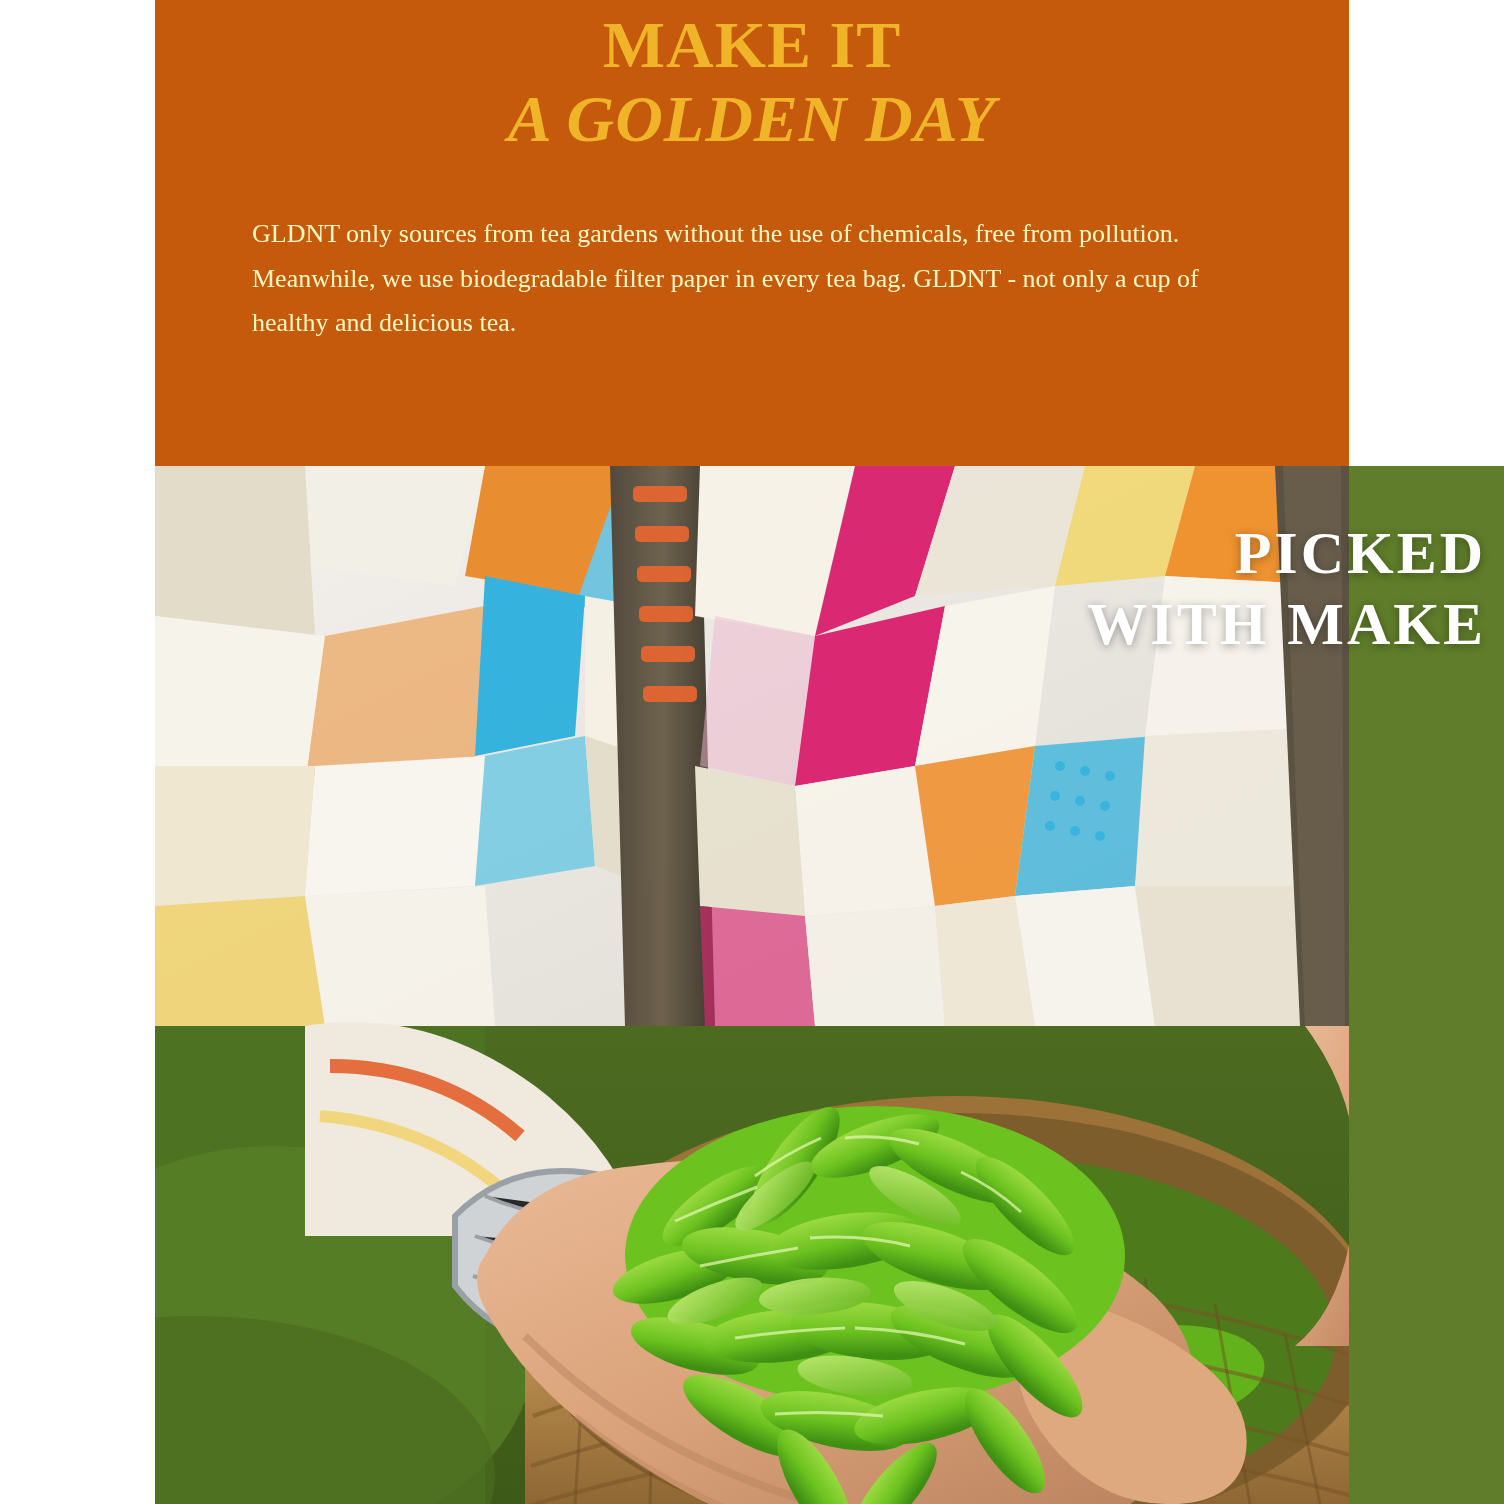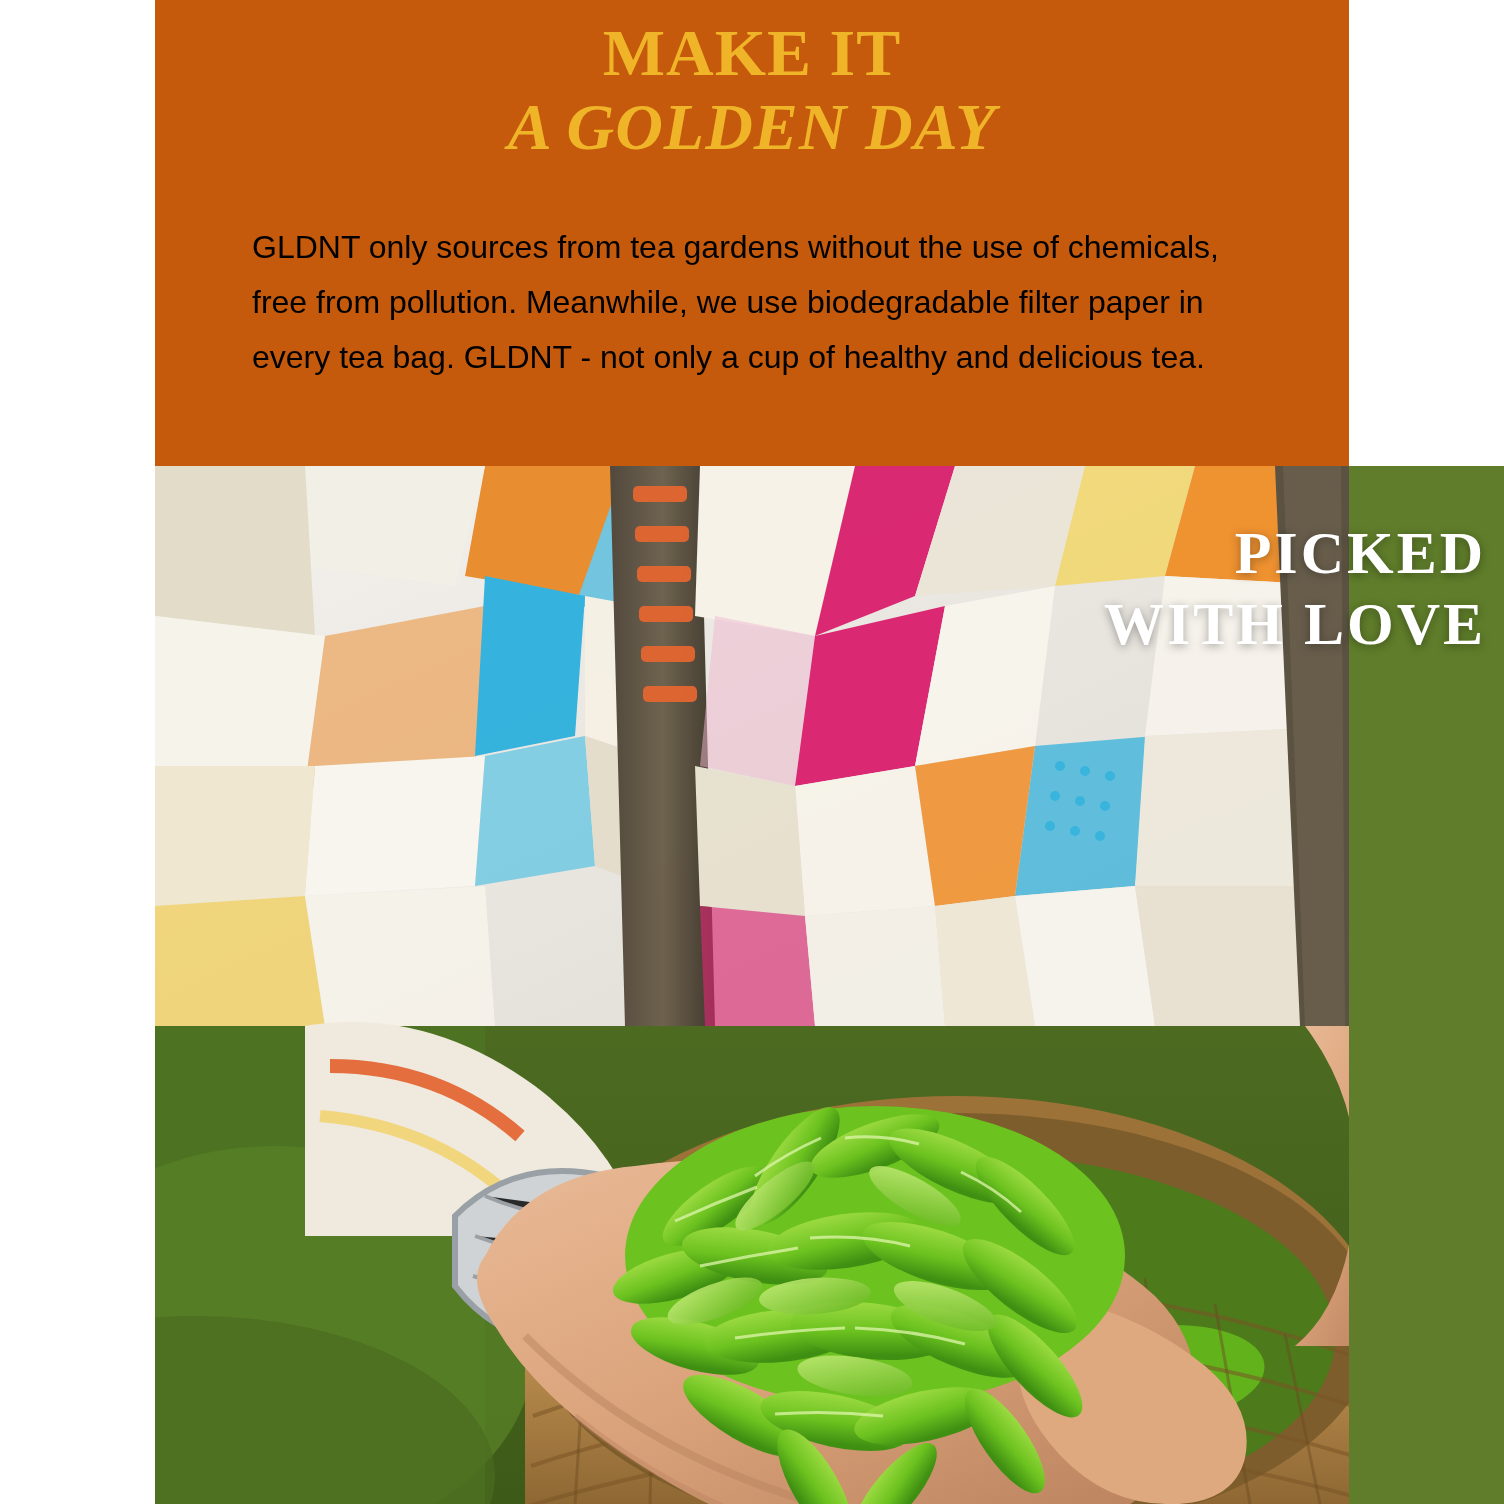--- a/index.html
+++ b/index.html
@@ -23,45 +23,45 @@
 
   
   .banner {
     position: absolute;
     left: 155px;
     top: 0;
     width: 1194px;
     height: 466px;
     background: #c65a0c;
     box-sizing: border-box;
-    padding: 8px;
+    padding: 0;
   }
 
   .headline {
     margin: 0;
     padding-top: 8px;
     text-align: center;
     font-family: "Liberation Serif", serif;
     font-weight: bold;
     color: #f0b428;
     font-size: 66px;
     line-height: 1.12;
     letter-spacing: 1px;
   }
   .headline .line1 { display: block; }
   .headline .line2 { display: block; font-style: italic; }
 
   .body-copy {
     margin: 56px auto 0 auto;
     width: 1000px;
-    color: #000000;
-    font-size: 32px;
+    color: #fef9c3;
+    font-size: 26px;
     line-height: 1.72;
     text-align: left;
-    font-family: Liberation Sans, sans-serif;
+    font-family: Liberation Serif, serif;
   }
 
   
   .photo {
     position: absolute;
     left: 155px;
     top: 466px;
     width: 1431px;
     height: 1038px;
     overflow: hidden;
@@ -331,17 +331,17 @@
             <path d="M580 872 q56 -8 110 -10"></path>
             <path d="M700 862 q58 2 110 16"></path>
             <path d="M620 948 q54 -4 108 2"></path>
           </g>
         </g>
       </g>
     </svg>
 
     <div class="overlay-title">
       <span class="ot-line">PICKED</span>
-      <span class="ot-line">WITH LOVE</span>
+      <span class="ot-line">WITH MAKE</span>
     </div>
   </section>
 
 </div>
 
 </body></html>

